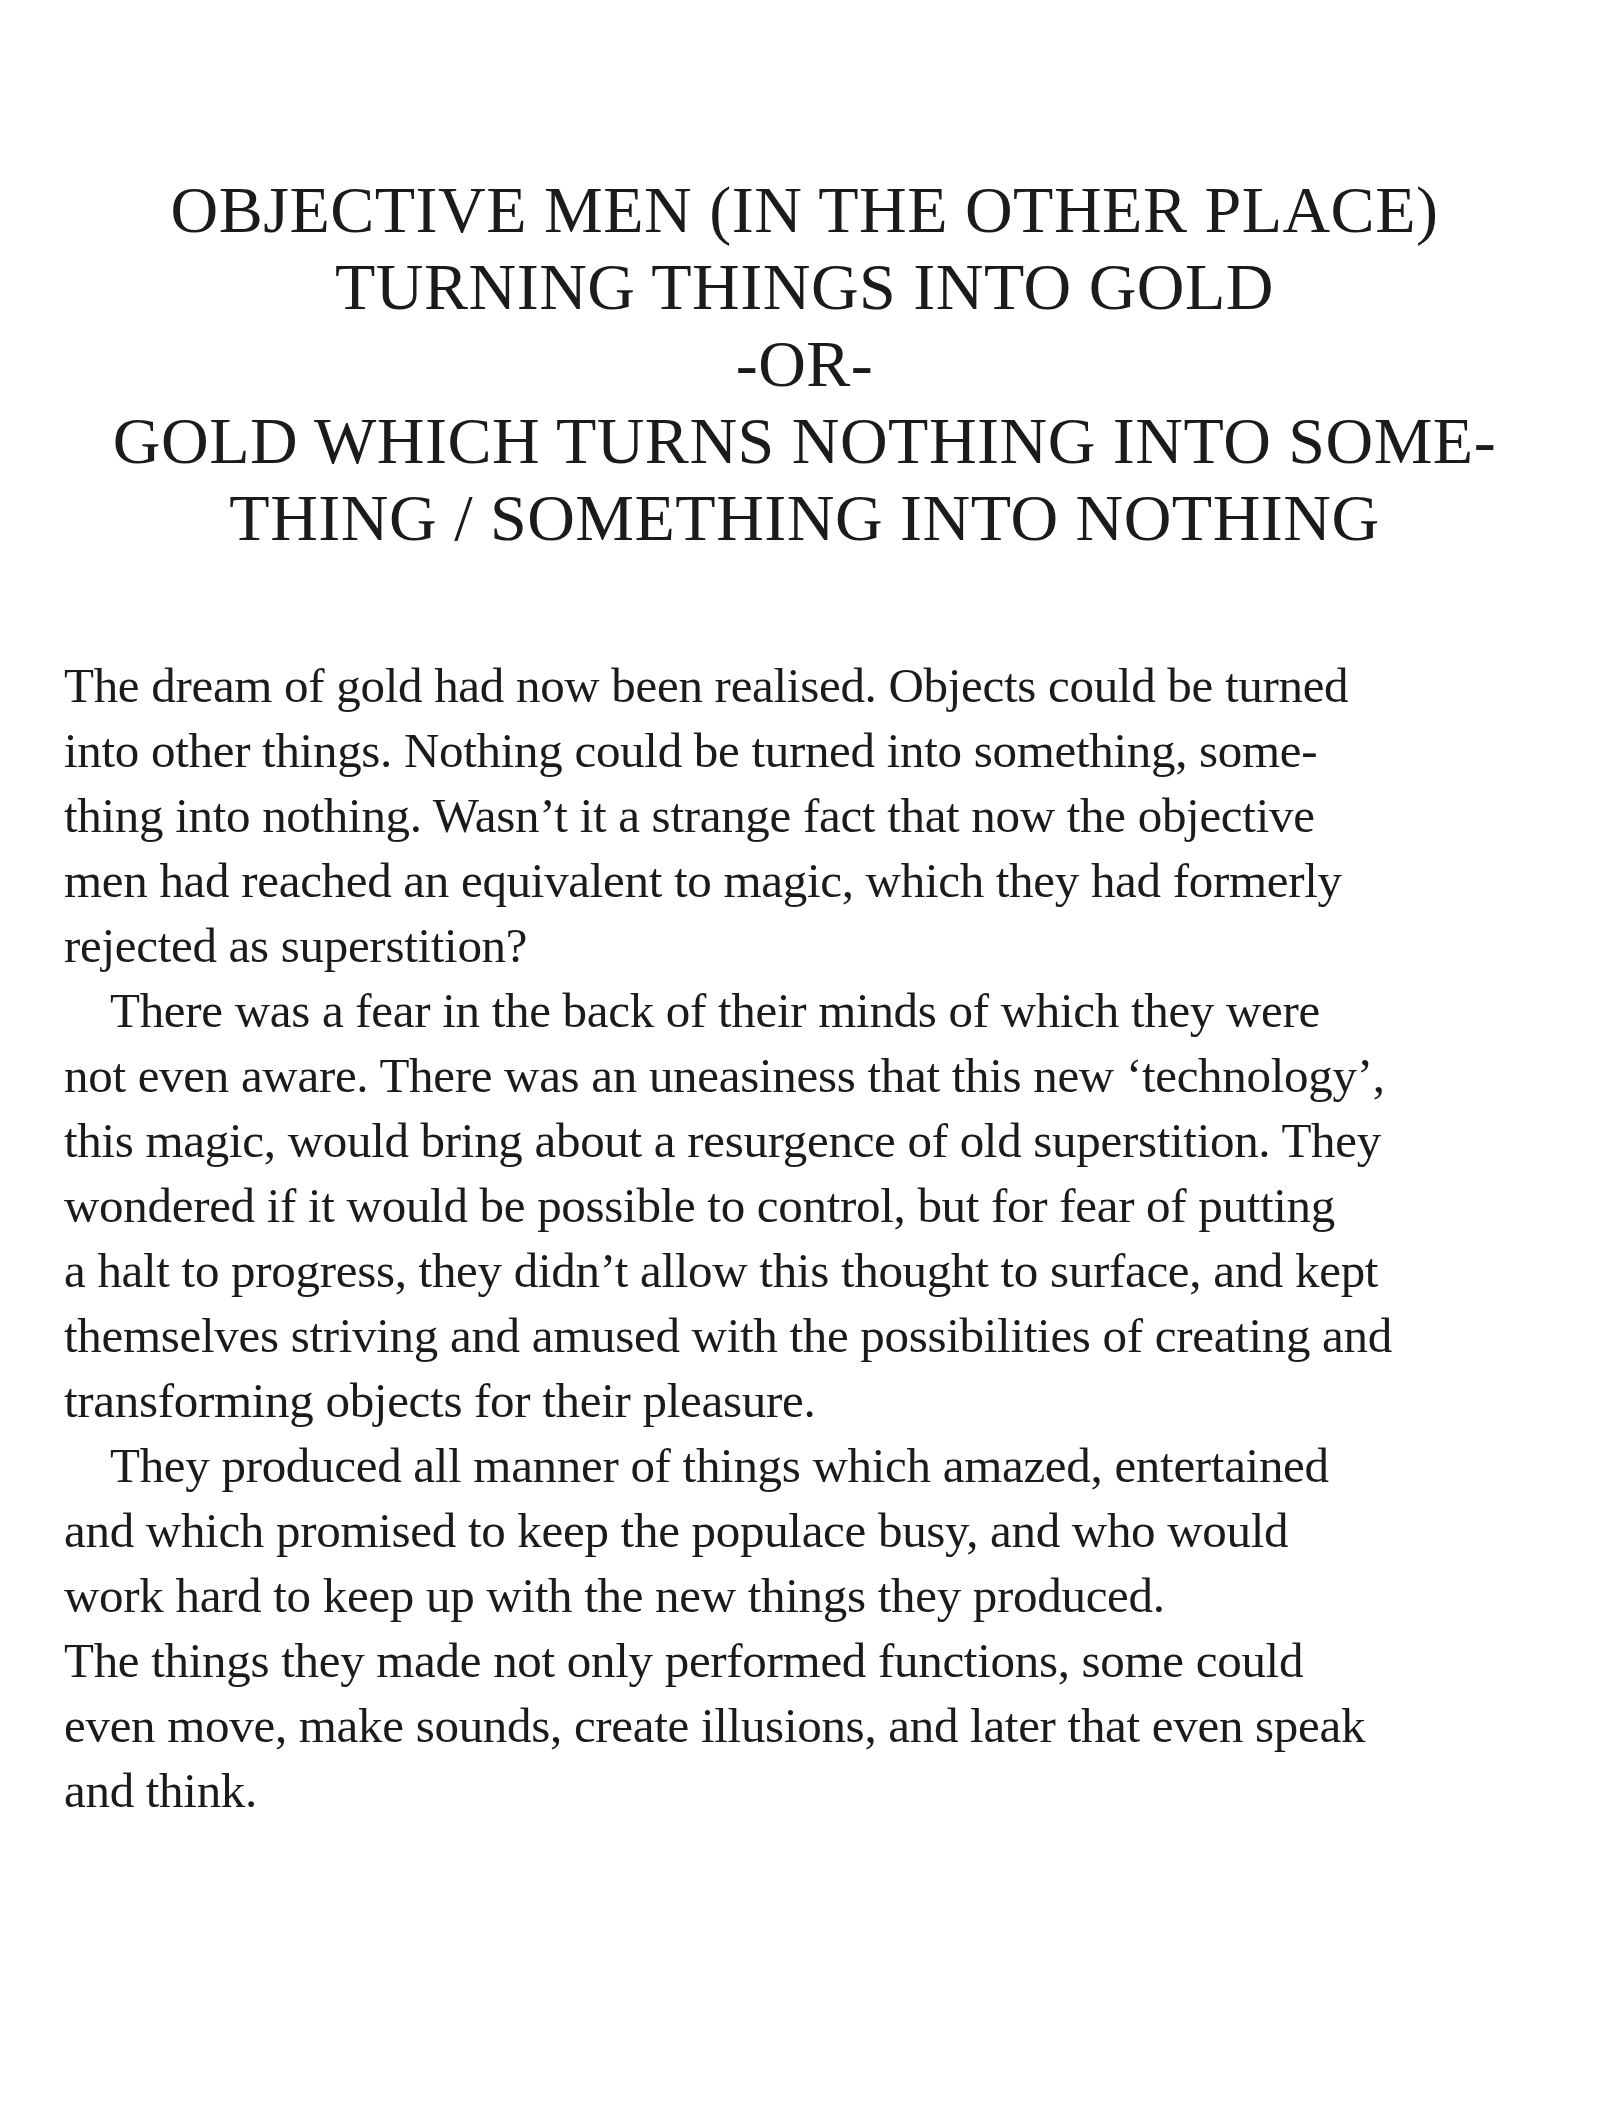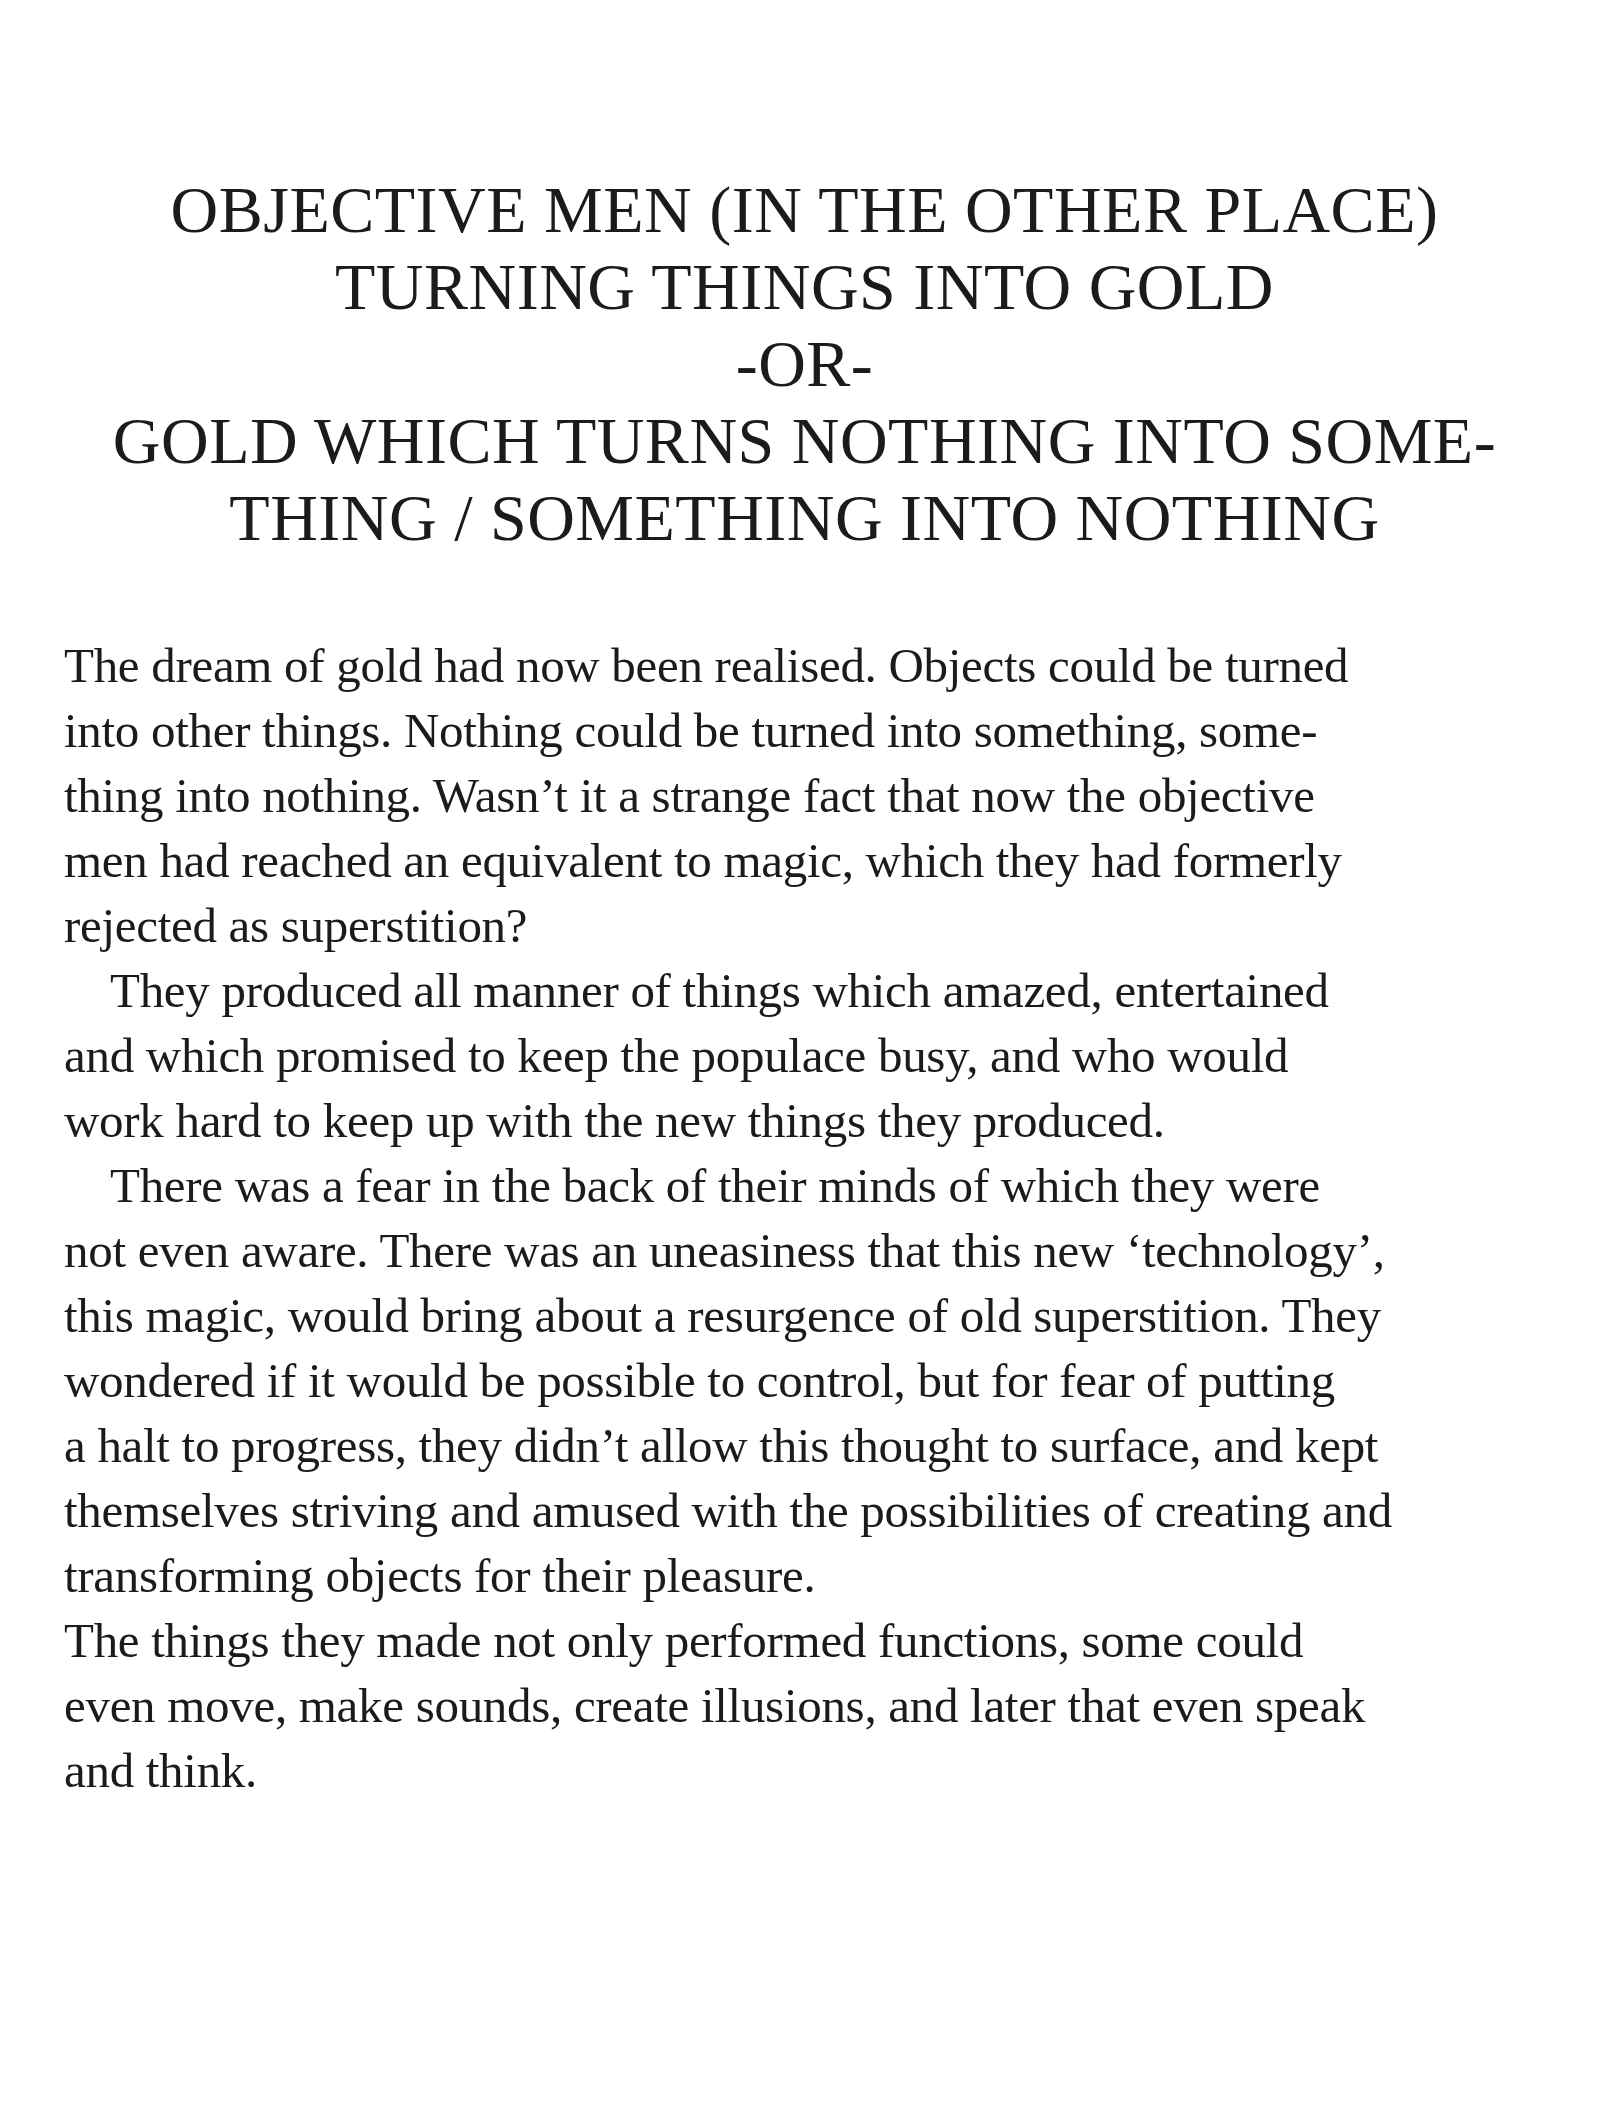--- a/index.html
+++ b/index.html
@@ -30,21 +30,21 @@
     margin: 0 46px 0 64px;
     font-size: 49px;
     line-height: 65px;
     letter-spacing: -0.3px;
   }
   .para {
     margin: 0;
     white-space: pre;
   }
   .para.first {
-    margin-top: 77px;
+    margin-top: 97px;
   }
   .para.indent {
     text-indent: 46px;
   }
 </style>
 </head>
 <body>
 
 <div class="page">
   <h1 class="title">OBJECTIVE MEN (IN THE OTHER PLACE)
@@ -52,27 +52,27 @@
 -OR-
 GOLD WHICH TURNS NOTHING INTO SOME-
 THING / SOMETHING INTO NOTHING</h1>
 
   <div class="body-text">
     <p class="para first">The dream of gold had now been realised. Objects could be turned
 into other things. Nothing could be turned into something, some-
 thing into nothing. Wasn’t it a strange fact that now the objective
 men had reached an equivalent to magic, which they had formerly
 rejected as superstition?</p>
-    <p class="para indent">They produced all manner of things which amazed, entertained
-and which promised to keep the populace busy, and who would
-work hard to keep up with the new things they produced.</p>
     <p class="para indent">There was a fear in the back of their minds of which they were
 not even aware. There was an uneasiness that this new ‘technology’,
 this magic, would bring about a resurgence of old superstition. They
 wondered if it would be possible to control, but for fear of putting
 a halt to progress, they didn’t allow this thought to surface, and kept
 themselves striving and amused with the possibilities of creating and
 transforming objects for their pleasure.</p>
+    <p class="para indent">They produced all manner of things which amazed, entertained
+and which promised to keep the populace busy, and who would
+work hard to keep up with the new things they produced.</p>
     <p class="para">The things they made not only performed functions, some could
 even move, make sounds, create illusions, and later that even speak
 and think.</p>
   </div>
 </div>
 
 </body></html>

